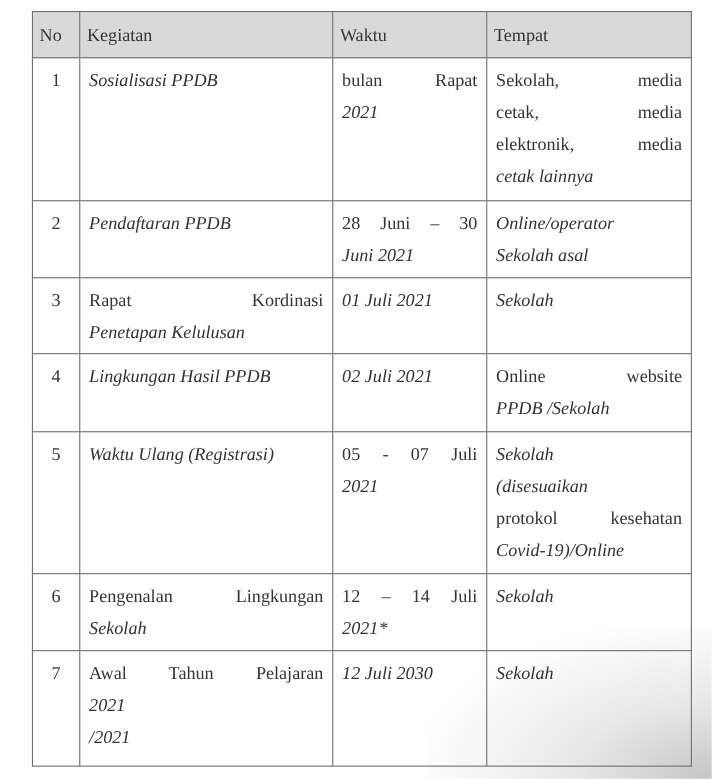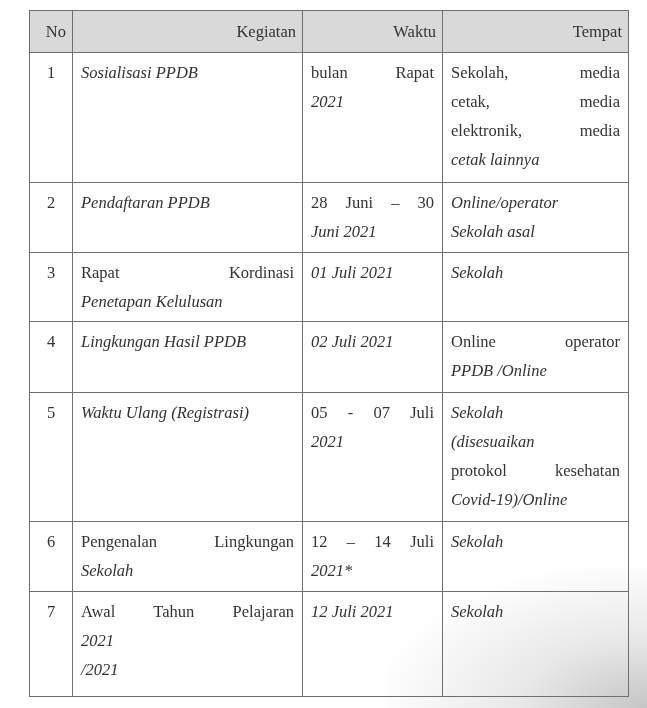--- a/index.html
+++ b/index.html
@@ -35,21 +35,21 @@
       line-height: 29px;
     }
     table.schedule th, table.schedule td {
       border: 1.5px solid #6f6f6f;
       vertical-align: top;
       padding: 5px 8px 3px 8px;
     }
     table.schedule th {
       background: #d9d9d9;
       font-weight: normal;
-      text-align: right;
+      text-align: left;
       height: 41px;
       vertical-align: middle;
       padding: 0 6px;
     }
     td.no {
       text-align: center;
       padding-left: 2px;
       padding-right: 2px;
     }
     .line {
@@ -143,22 +143,22 @@
 
     <tr class="r4">
       <td class="no">4</td>
       <td>
         <span class="line last">Lingkungan Hasil PPDB</span>
       </td>
       <td>
         <span class="line last">02 Juli 2021</span>
       </td>
       <td>
-        <span class="line">Online operator</span>
-        <span class="line last">PPDB /Online</span>
+        <span class="line">Online website</span>
+        <span class="line last">PPDB /Sekolah</span>
       </td>
     </tr>
 
     <tr class="r5">
       <td class="no">5</td>
       <td>
         <span class="line last">Waktu Ulang (Registrasi)</span>
       </td>
       <td>
         <span class="line">05 - 07 Juli</span>
@@ -188,20 +188,20 @@
     </tr>
 
     <tr class="r7">
       <td class="no">7</td>
       <td>
         <span class="line">Awal Tahun Pelajaran</span>
         <span class="line last">2021</span>
         <span class="line last">/2021</span>
       </td>
       <td>
-        <span class="line last">12 Juli 2021</span>
+        <span class="line last">12 Juli 2030</span>
       </td>
       <td>
         <span class="line last">Sekolah</span>
       </td>
     </tr>
   </tbody>
 </table>
 
 </body></html>

